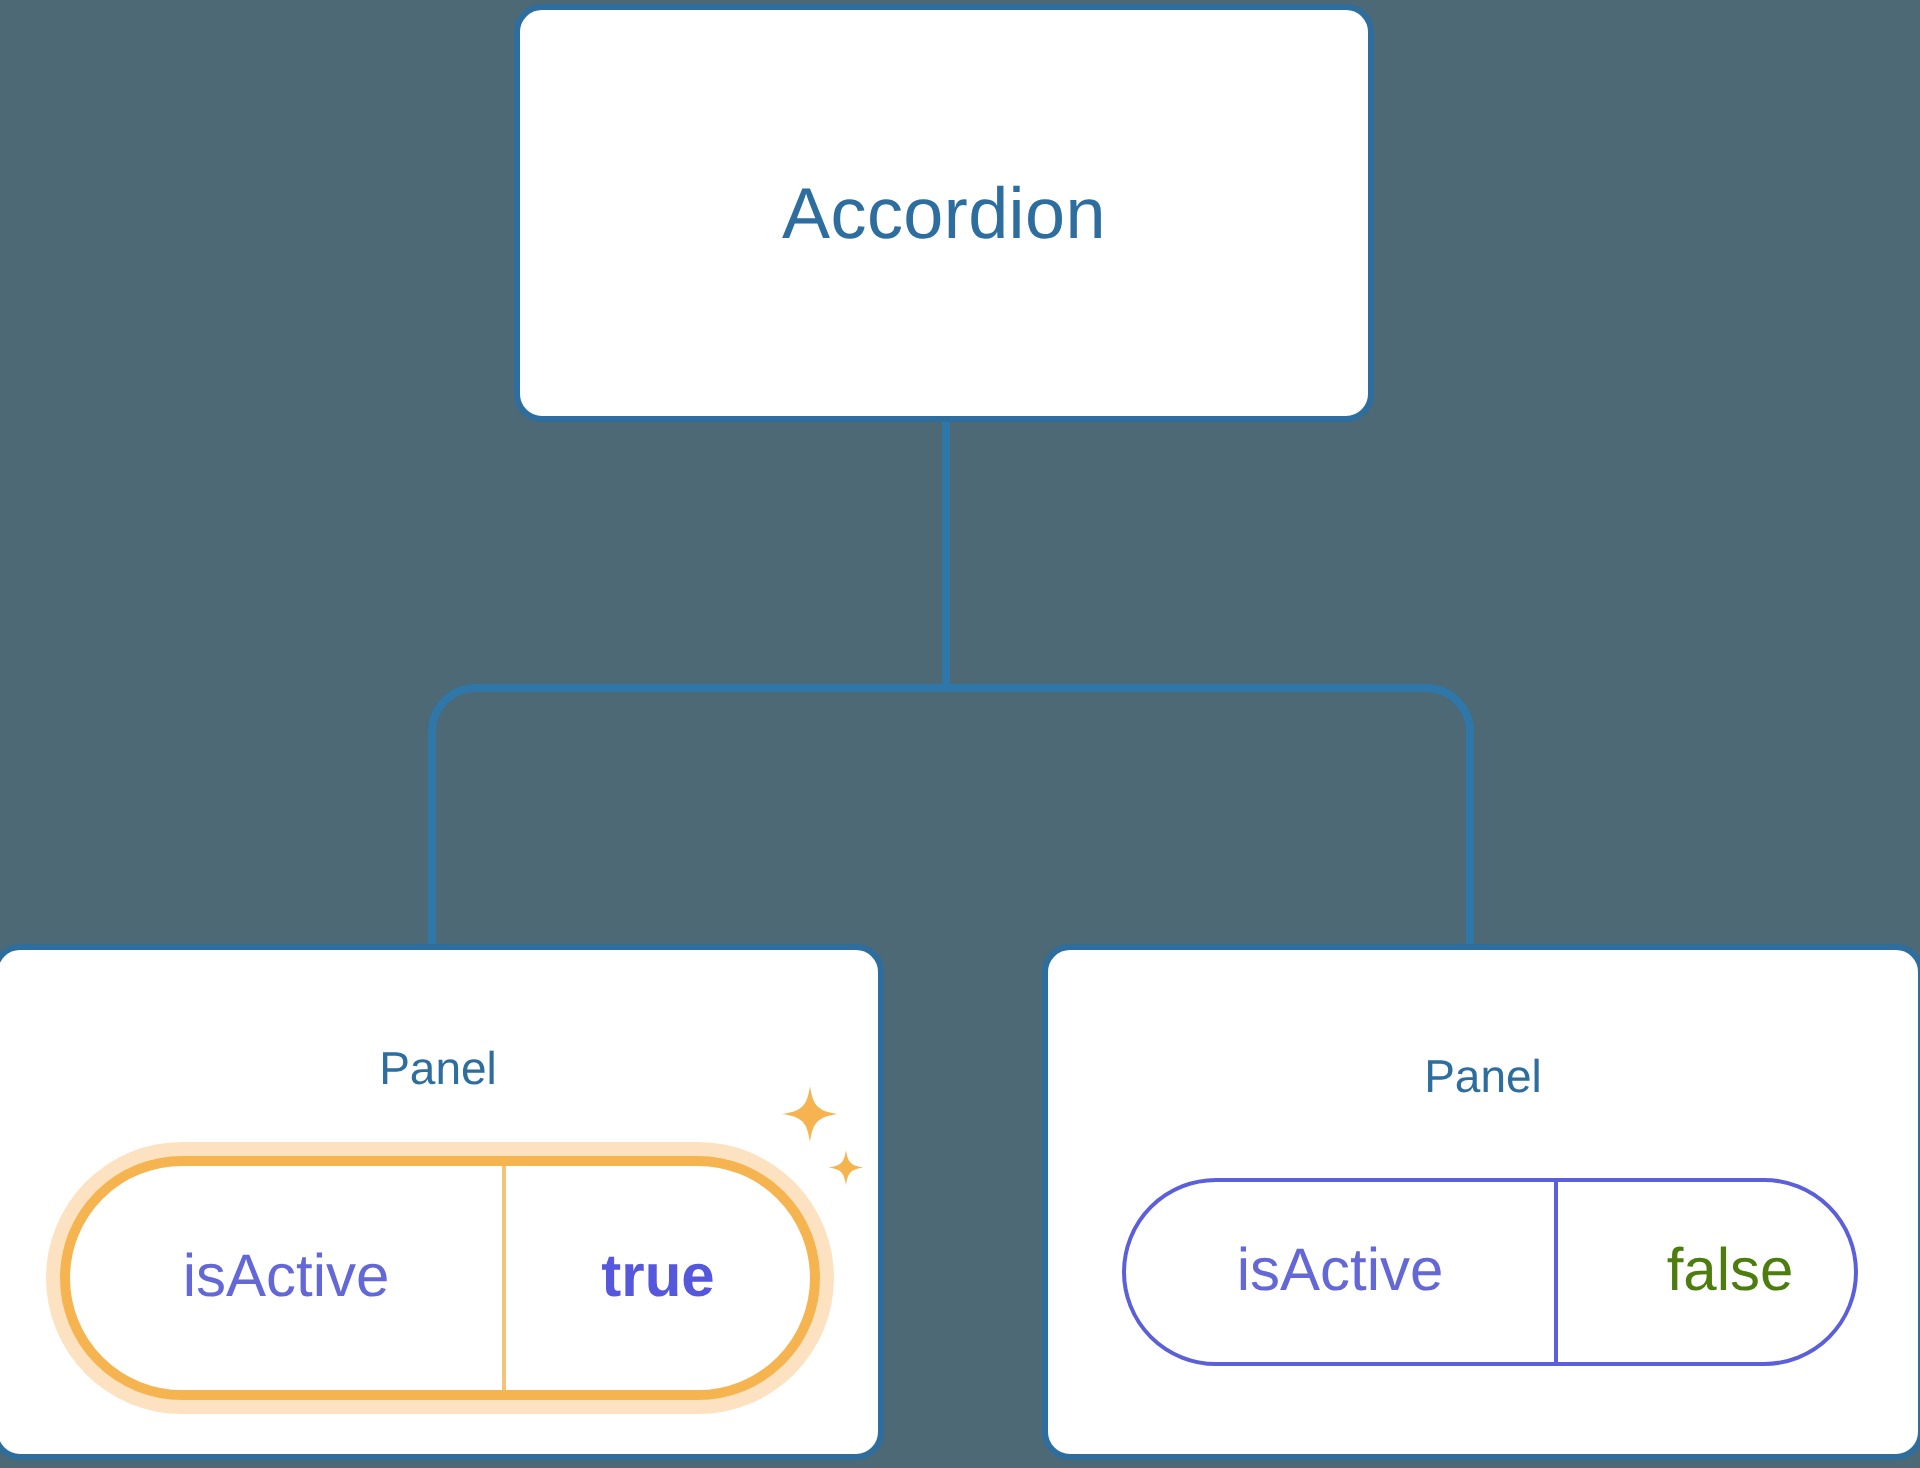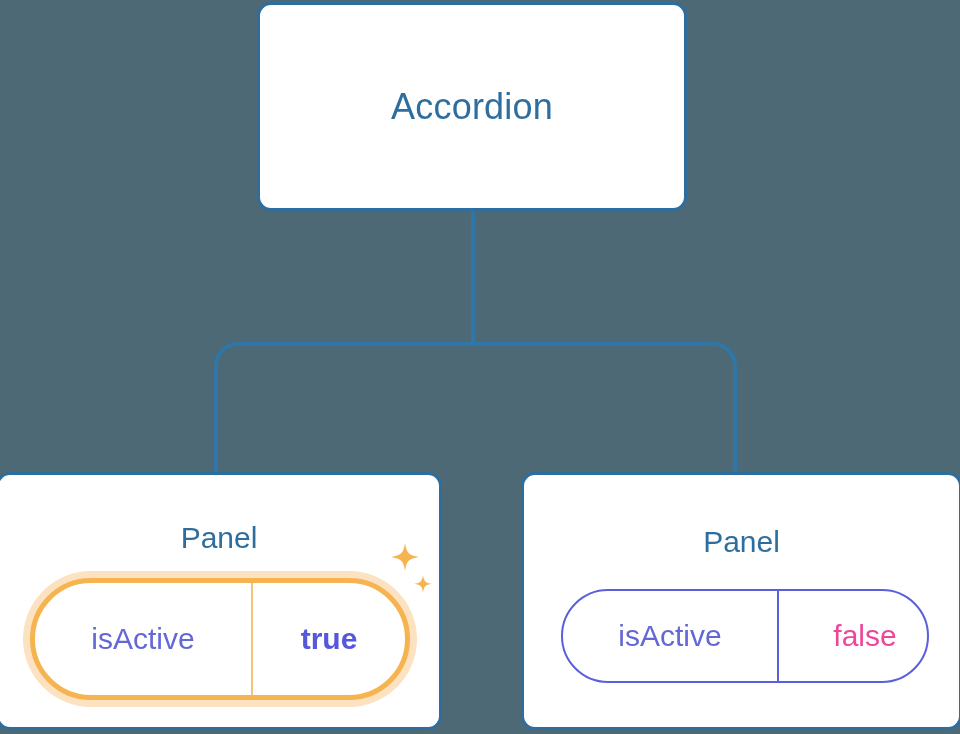--- a/index.html
+++ b/index.html
@@ -69,21 +69,21 @@
     left: -4px;
     width: 446px;
   }
   .node-panel.right {
     left: 521px;
     width: 441px;
   }
   .panel-title {
     text-align: center;
     color: #2e6e9e;
-    font-size: 30px;
+    font-size: 23px;
     line-height: 1;
     margin-top: 48px;
   }
   .node-panel.right .panel-title {
     margin-top: 52px;
   }
 
   
   .pill-wrap {
     position: absolute;
@@ -149,21 +149,21 @@
   }
   .pill-wrap.plain .pill-key {
     color: #6468d6;
     flex: 0 0 214px;
   }
   .pill-wrap.plain .pill-divider {
     background: #5b5fd9;
     width: 2px;
   }
   .pill-wrap.plain .pill-val {
-    color: #ec4899;
+    color: #4d7c0f;
     flex: 1;
     margin-left: 24px;
   }
 
   .pill-key, .pill-val {
     display: flex;
     align-items: center;
     justify-content: center;
     line-height: 1;
     white-space: nowrap;

